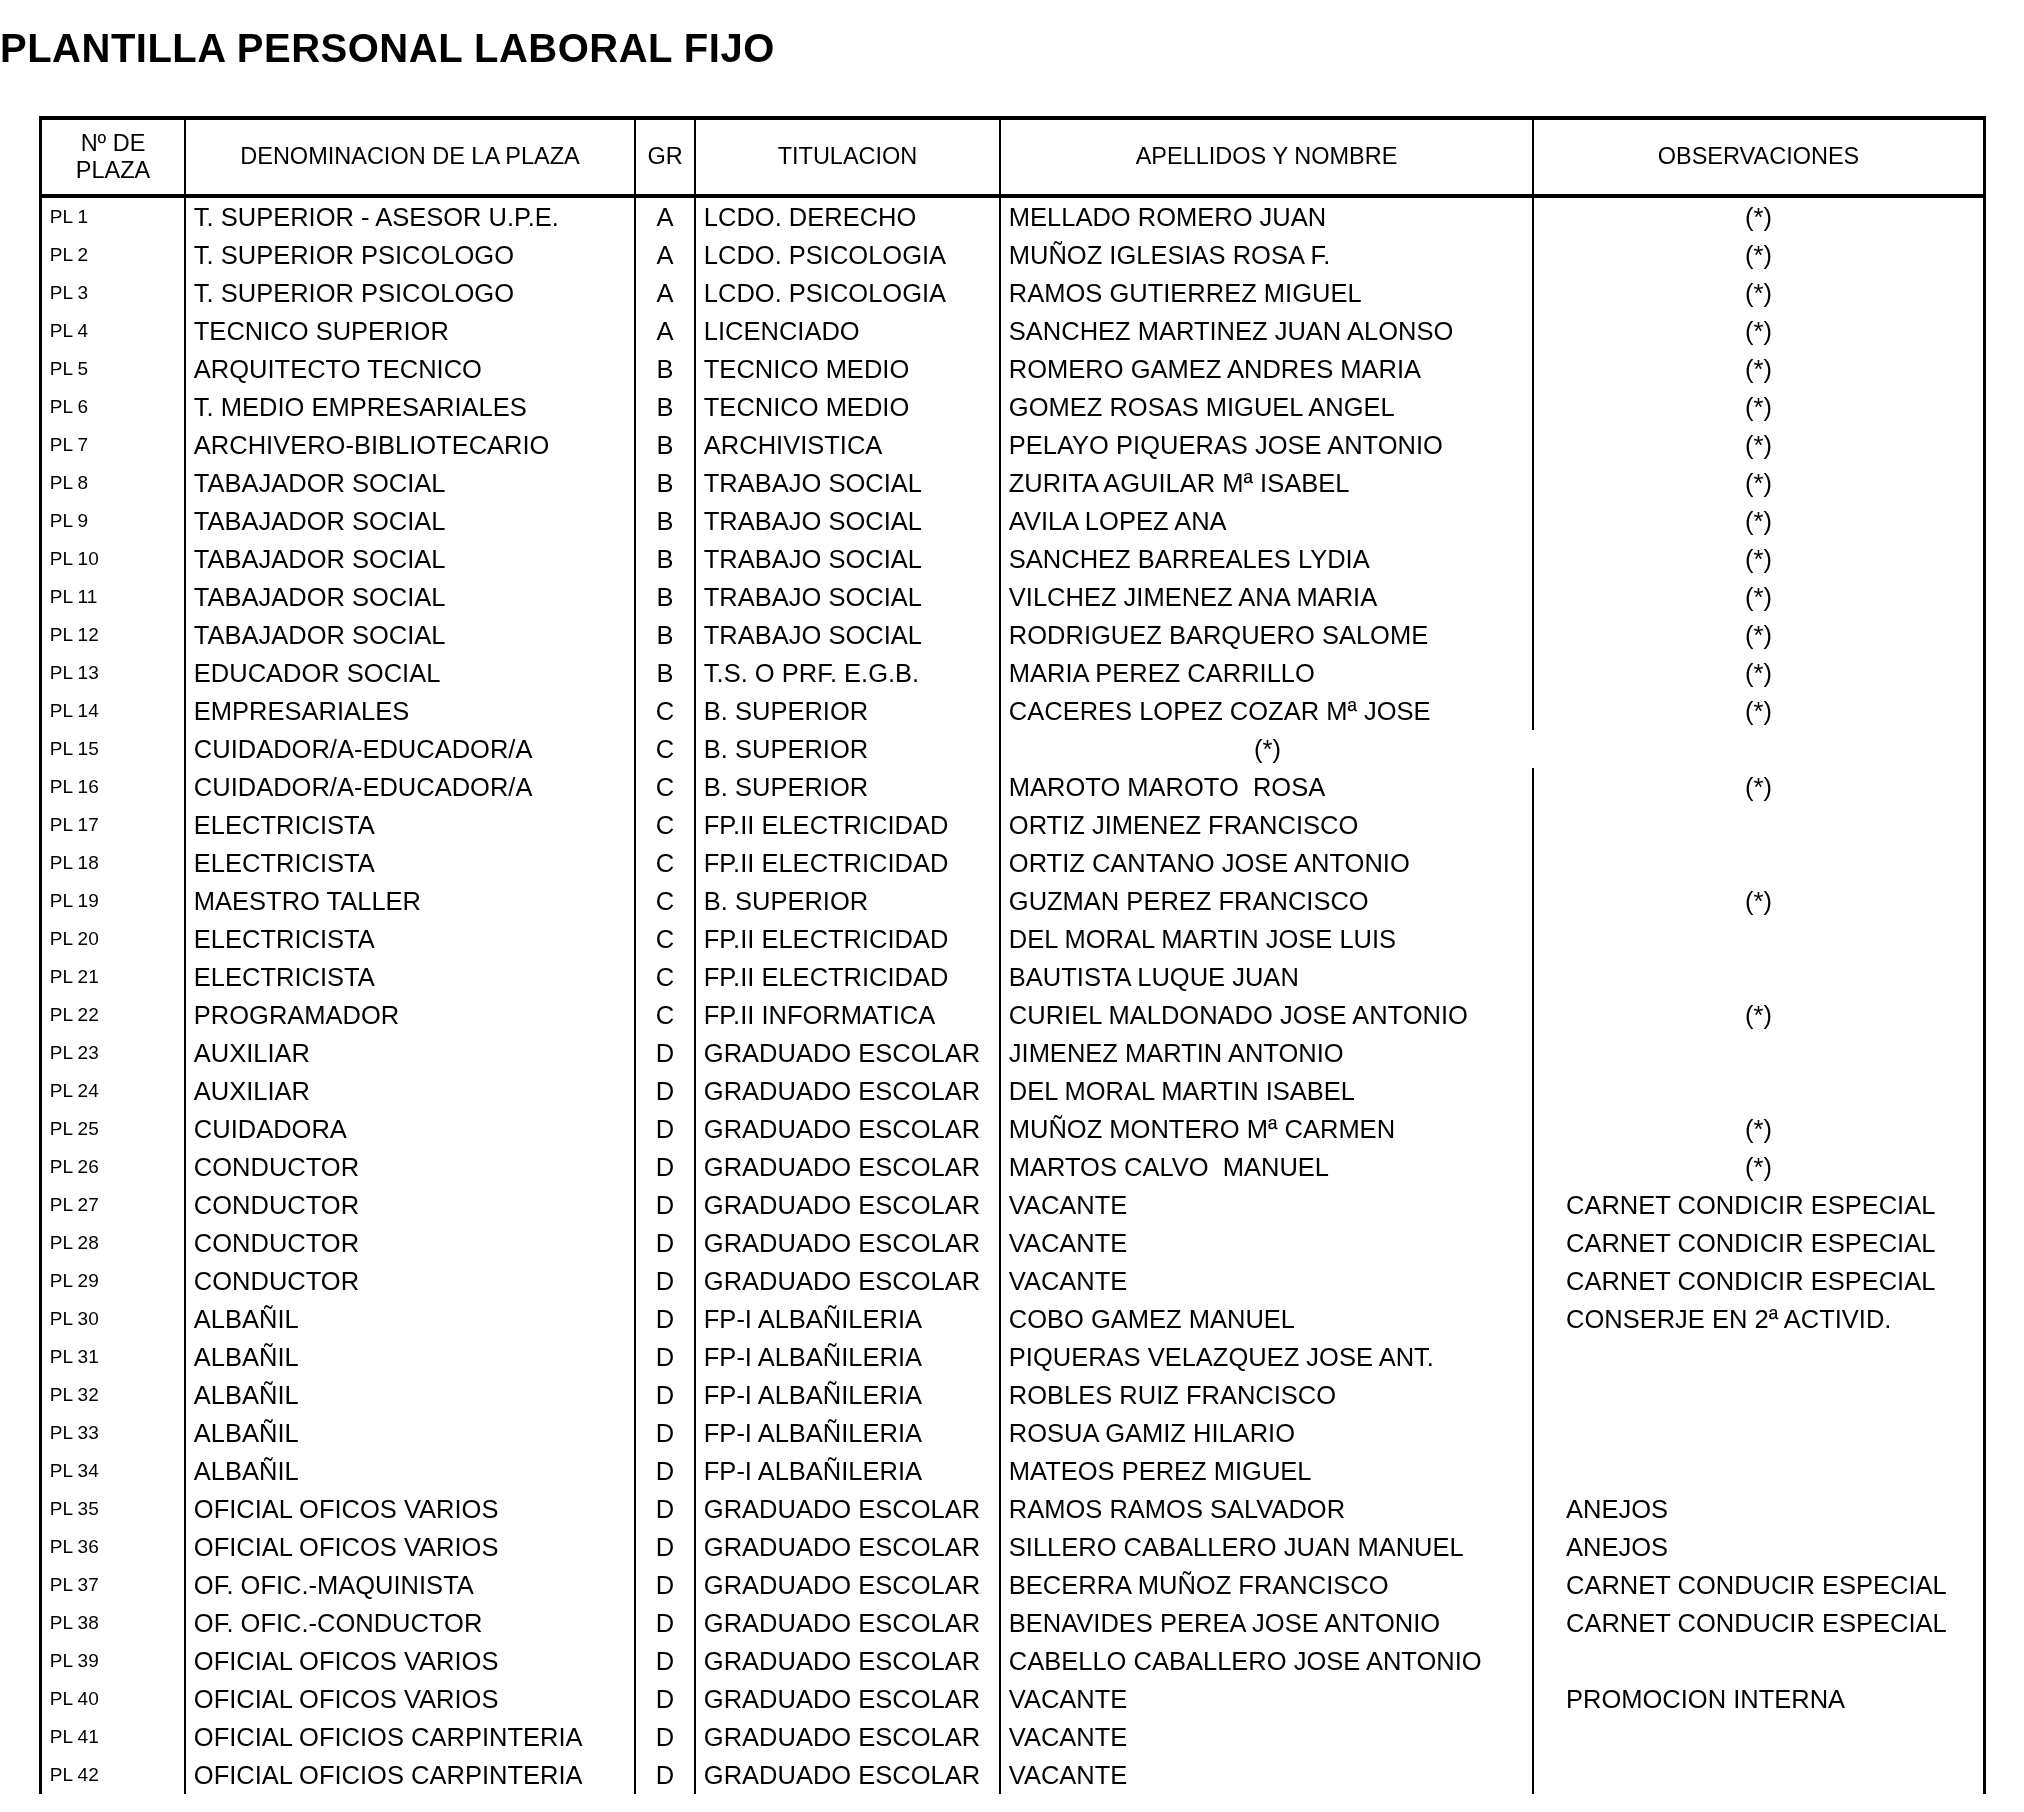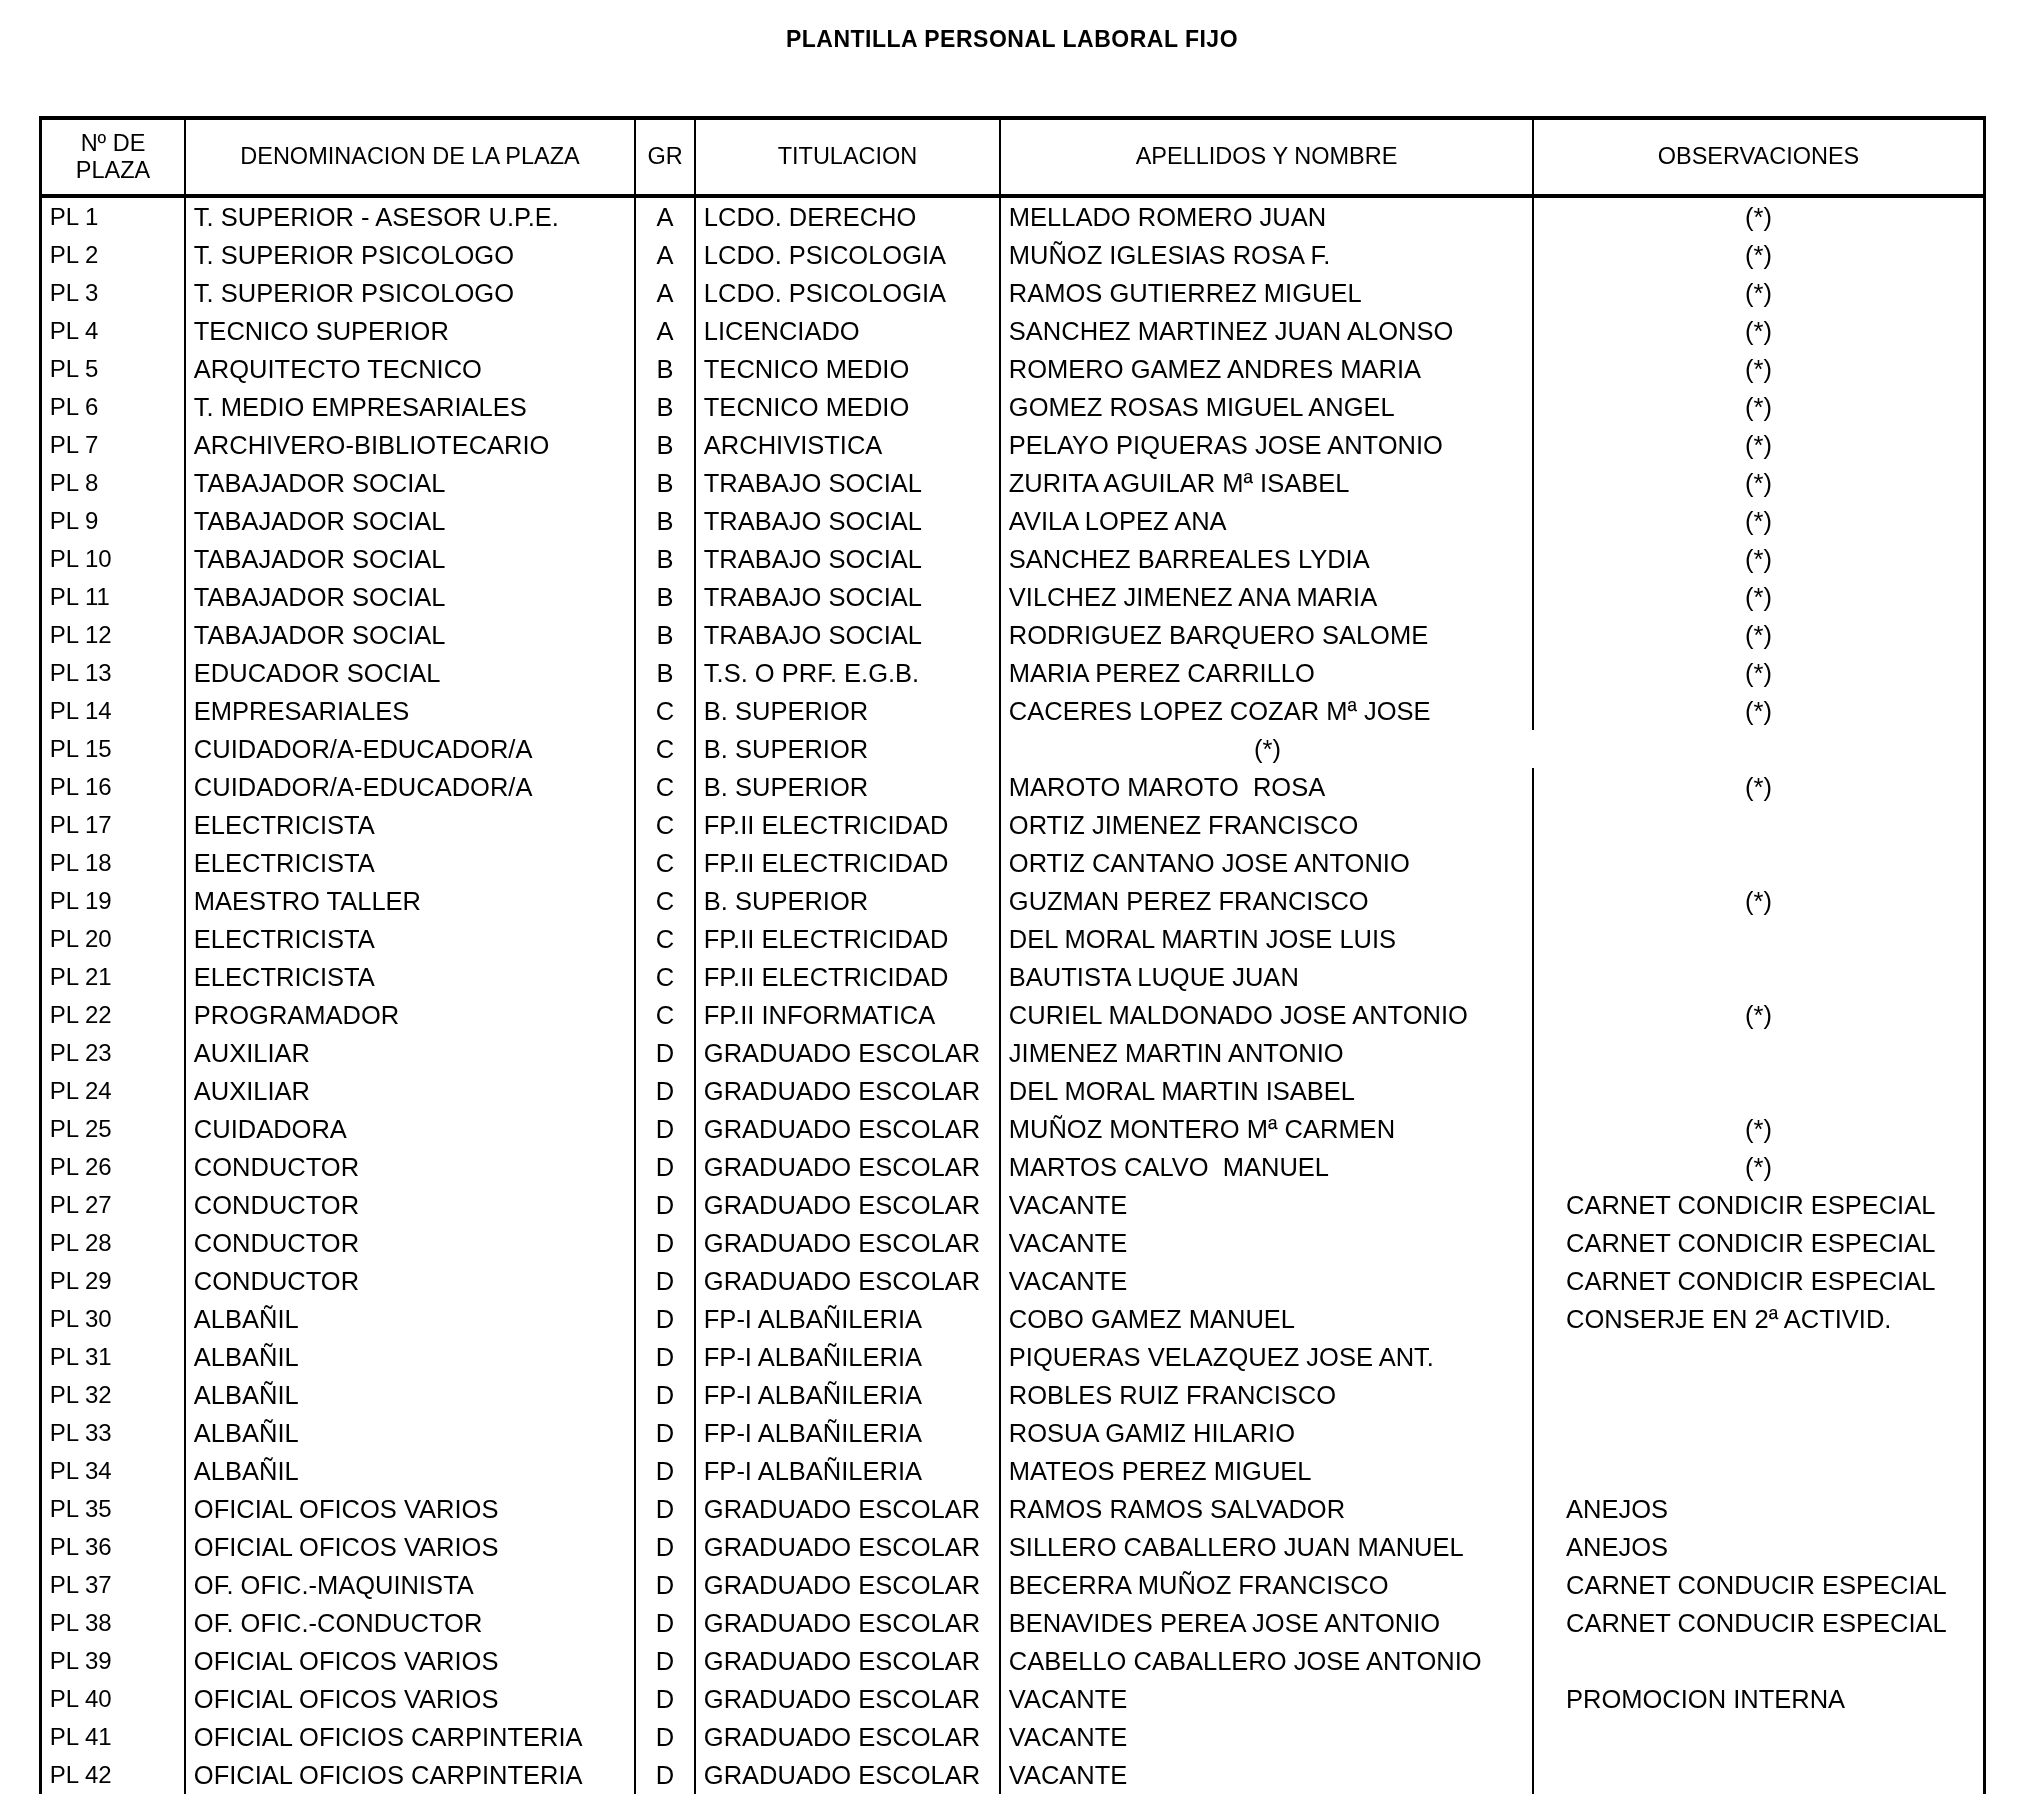--- a/index.html
+++ b/index.html
@@ -16,22 +16,22 @@
     position: relative;
     width: 2024px;
     height: 1812px;
     background: #ffffff;
   }
   .title {
     position: absolute;
     top: 25.5px;
     left: 0;
     width: 2024px;
-    text-align: center;
-    font-size: 23px;
+    text-align: left;
+    font-size: 40px;
     font-weight: bold;
     letter-spacing: 0.5px;
     white-space: pre;
   }
   .table {
     position: absolute;
     left: 39px;
     top: 116px;
     width: 1947px;
     border-left: 3.9px solid #000;
@@ -75,21 +75,21 @@
   }
   .td:last-child { border-right: none; padding-left: 32px; }
   .td.gr {
     justify-content: center;
     padding-left: 0;
   }
   .td.obs.center {
     justify-content: center;
     padding-left: 0;
   }
-  .td.plaza { font-size: 24px; }
+  .td.plaza { font-size: 19px; }
 </style>
 </head>
 <body>
 
 <div class="page">
 
   <div class="title">PLANTILLA PERSONAL LABORAL FIJO</div>
 
   <div class="table">
 

